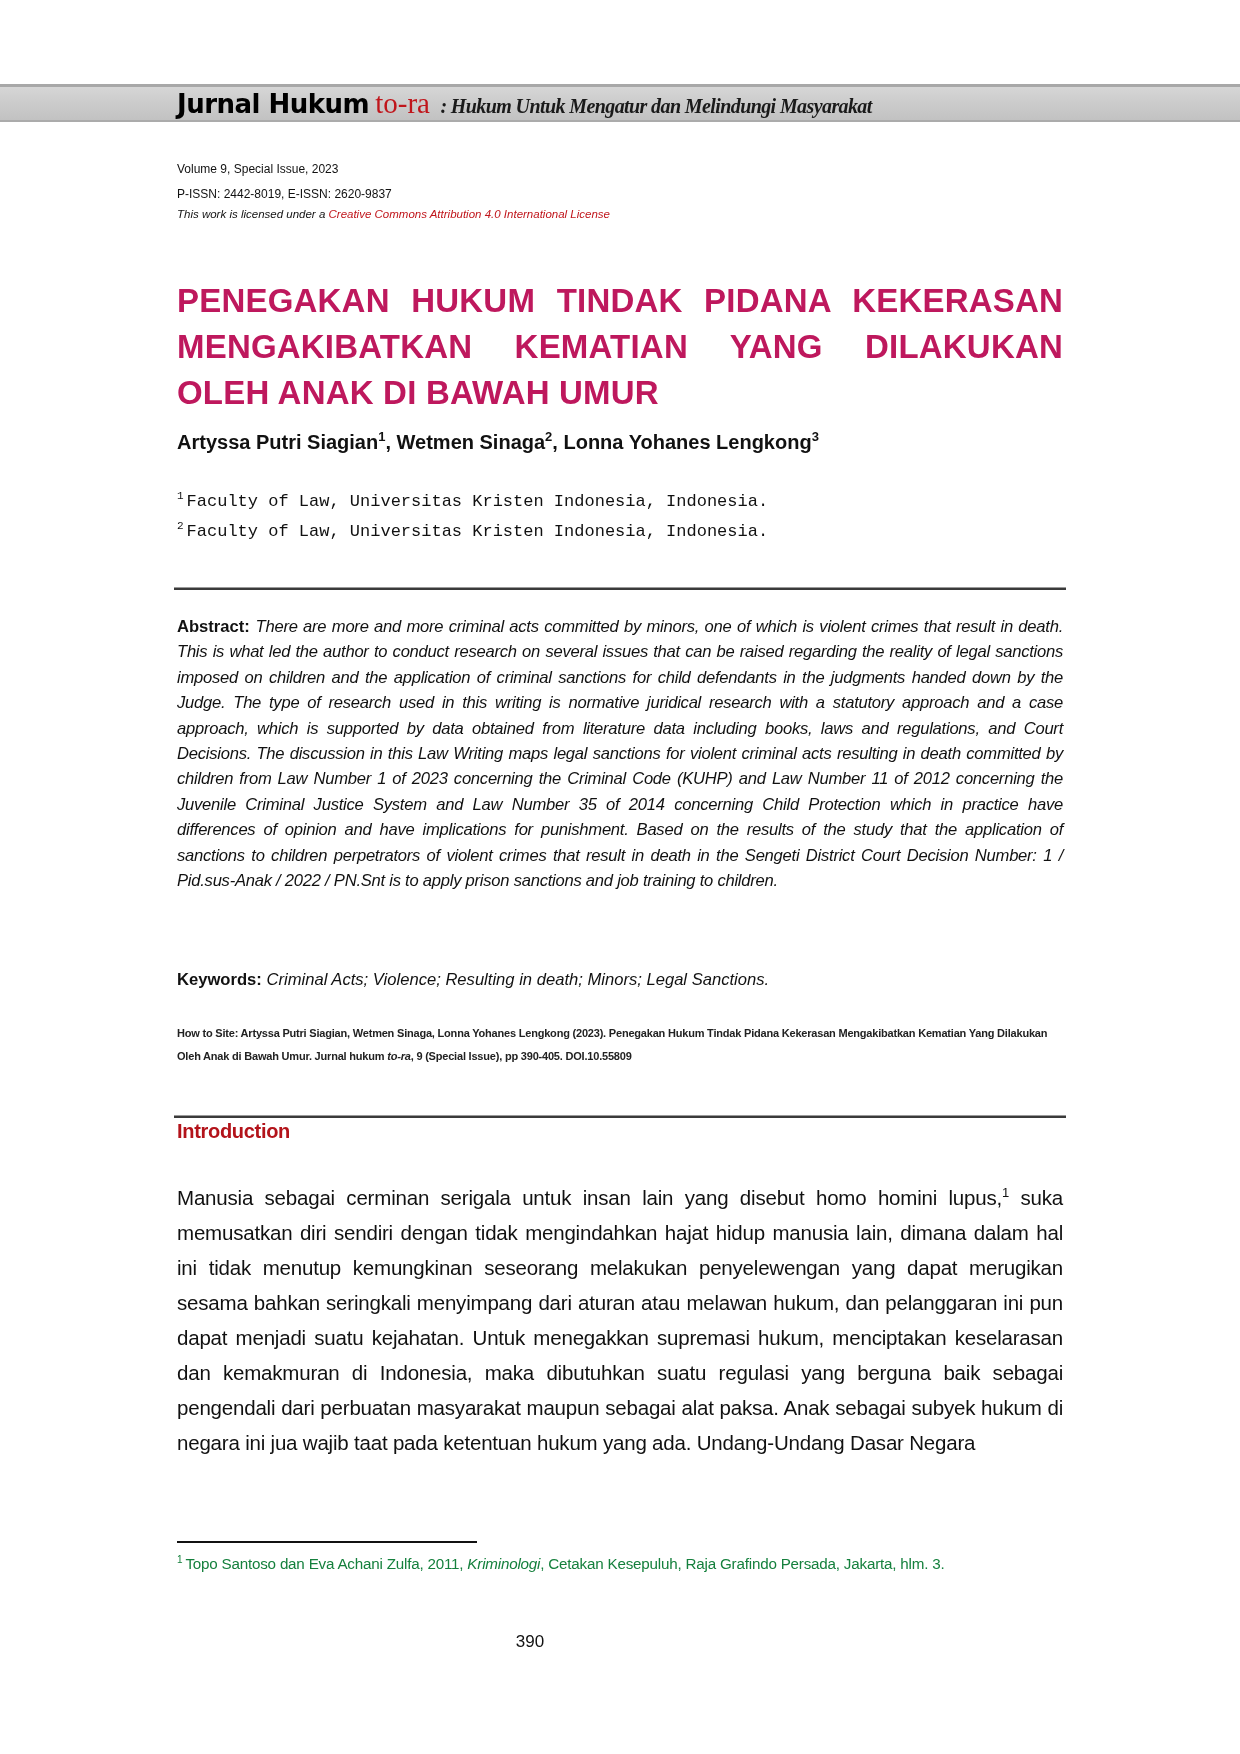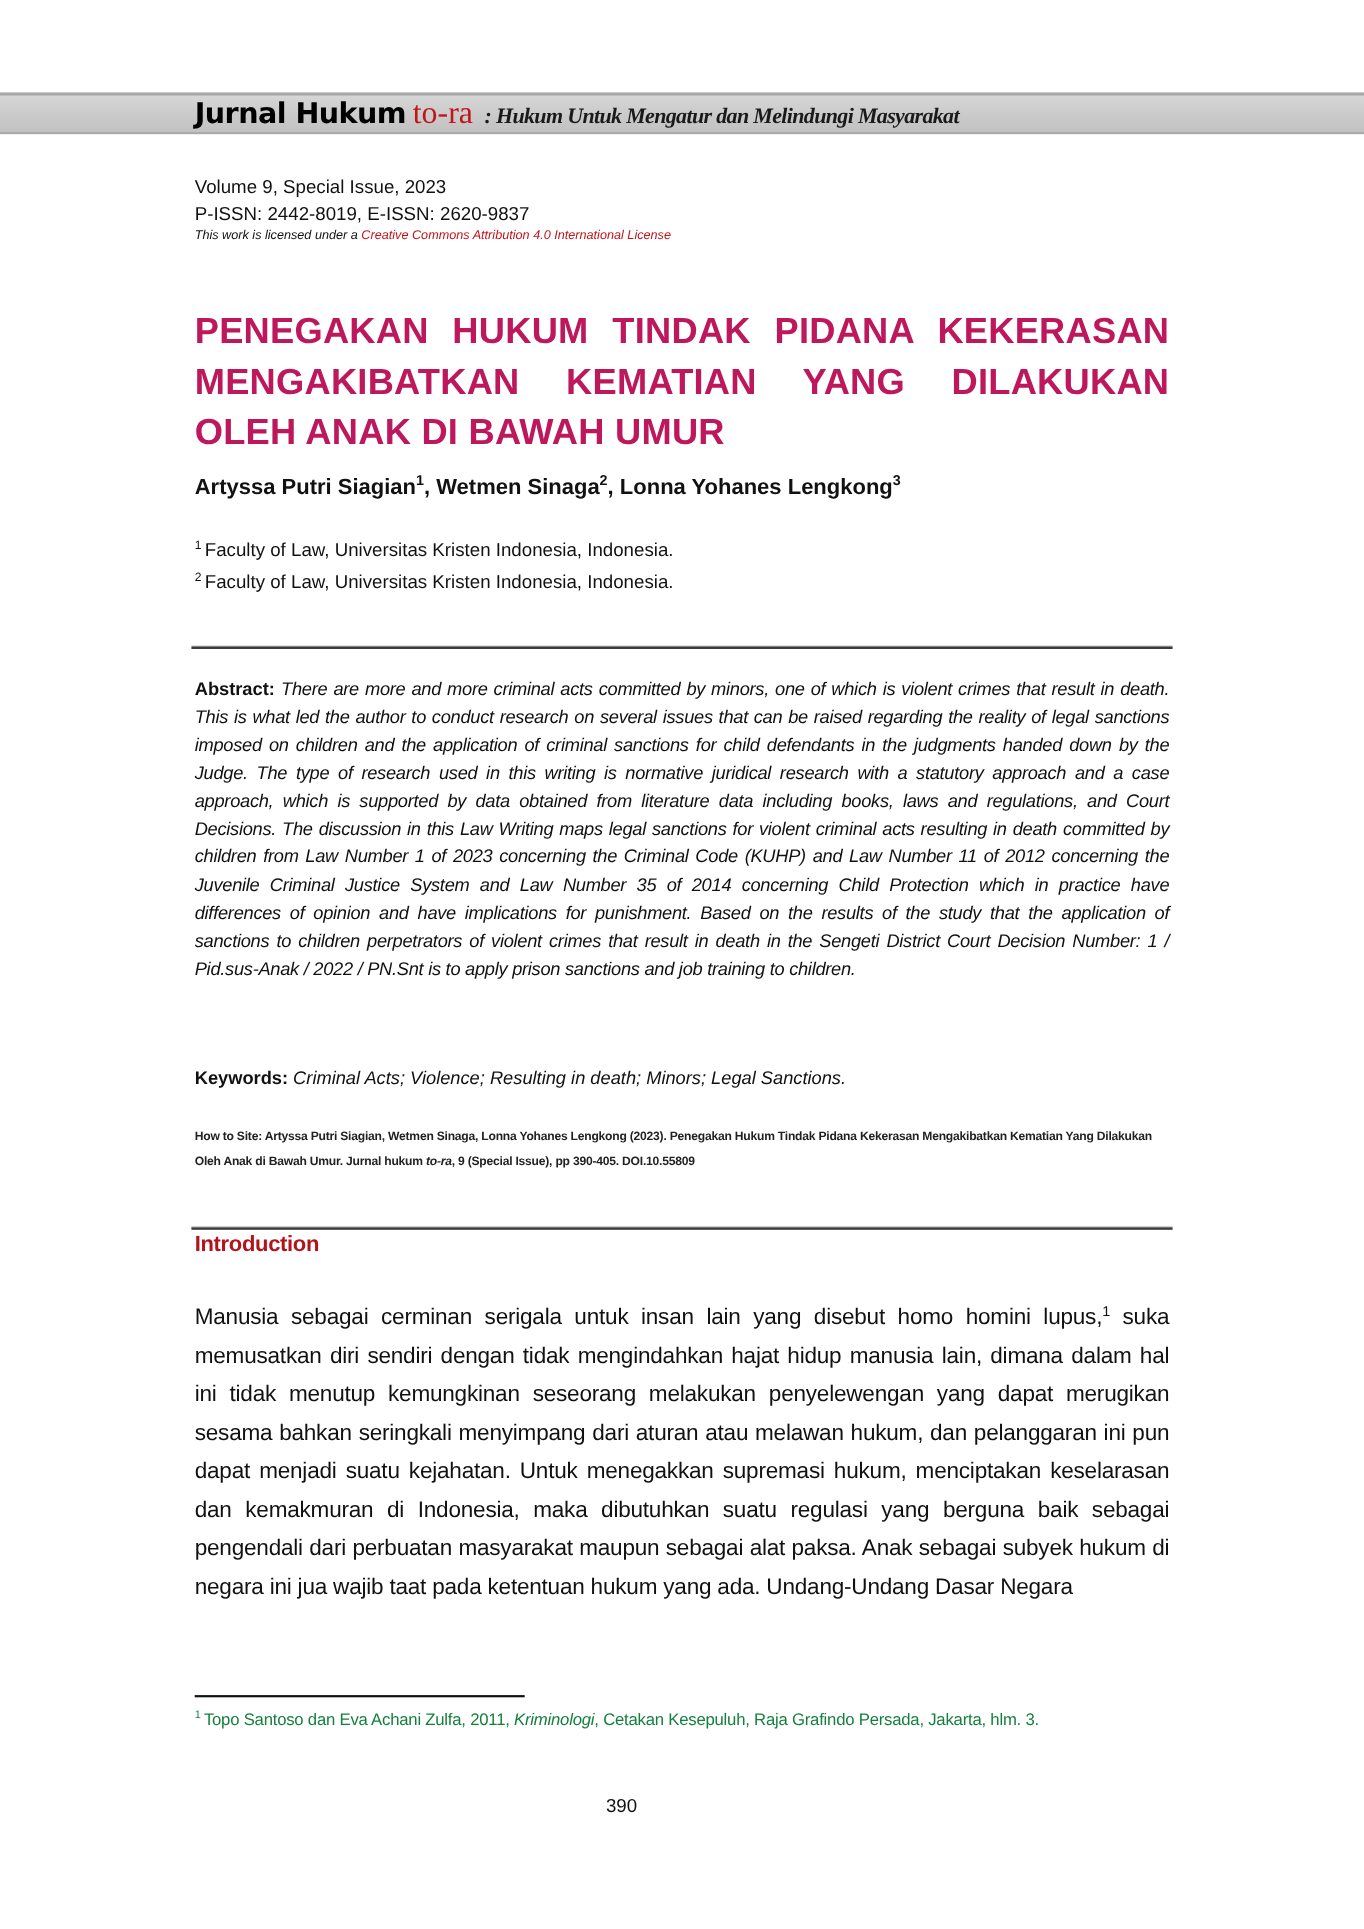--- a/index.html
+++ b/index.html
@@ -10,33 +10,33 @@
     background: linear-gradient(to bottom, #d6d6d6 0%, #cbcbcb 50%, #c2c2c2 100%);
     border-top: 3px solid #a8a8a8; border-bottom: 2px solid #ababab;
     box-sizing: border-box;
   }
   .header-text { position: absolute; left: 177px; top: 86px; white-space: nowrap; line-height: 34px; }
   .jh { font-family: "DejaVu Sans", sans-serif; font-weight: bold; font-size: 26px; color: #000000; letter-spacing: -0.5px; }
   .tora { font-family: "Liberation Serif", serif; font-size: 29px; color: #c0151b; margin-left: 6px; }
   .sub { font-family: "Liberation Serif", serif; font-style: italic; font-weight: bold; font-size: 20px; color: #1a1a1a; margin-left: 6px; letter-spacing: -0.6px; text-align: center; }
 
   .meta { position: absolute; left: 177px; top: 157px; font-family: "Liberation Sans", sans-serif; color: #111; }
-  .meta .line { font-size: 17px; line-height: 25px; }
+  .meta .line { font-size: 12px; line-height: 25px; }
   .meta .lic { font-size: 11.5px; font-style: italic; line-height: 14px; margin-top: 0px; }
   .meta .lic .red { color: #c0151b; }
 
   .title {
     position: absolute; left: 177px; top: 278px; width: 886px;
     font-family: "Liberation Sans", sans-serif; font-weight: bold; font-size: 33px; line-height: 46px;
     text-align: justify; color: #be185d; letter-spacing: 0.2px;
   }
   .authors { position: absolute; left: 177px; top: 429px; font-family: "Liberation Sans", sans-serif; font-weight: bold; font-size: 20px; color: #111; white-space: nowrap; }
   .authors sup { font-size: 13px; }
 
-  .affils { position: absolute; left: 177px; top: 484px; font-family: Liberation Sans, sans-serif; font-size: 17px; line-height: 25.5px; color: #111; }
+  .affils { position: absolute; left: 177px; top: 484px; font-family: Liberation Mono, monospace; font-size: 17px; line-height: 25.5px; color: #111; }
   .affils sup { font-size: 11px; margin-right: 3px; }
 
   .rule { position: absolute; left: 174px; width: 892px; height: 0; border-top: 2px solid #3a3a3a; box-shadow: 0 -1px 0 #9a9a9a; }
   .rule1 { top: 588px; }
   .rule2 { top: 1116px; }
 
   .abstract {
     position: absolute; left: 177px; top: 614px; width: 886px;
     font-family: "Liberation Sans", sans-serif; font-size: 16.6px; line-height: 25.4px; text-align: justify; color: #111;
   }
@@ -58,21 +58,21 @@
     position: absolute; left: 177px; top: 1180px; width: 886px;
     font-family: Liberation Sans, sans-serif; font-size: 20.5px; line-height: 35px; text-align: justify; color: #111; letter-spacing: -0.2px;
   }
   .body-text sup { font-size: 13px; line-height: 0; }
 
   .fn-rule { position: absolute; left: 177px; top: 1541px; width: 300px; height: 0; border-top: 2px solid #111; }
   .footnote { position: absolute; left: 177px; top: 1554px; font-family: "Liberation Sans", sans-serif; font-size: 15.2px; color: #15803d; white-space: nowrap; letter-spacing: -0.2px; }
   .footnote sup { font-size: 10px; margin-right: 3px; }
   .footnote .it { font-style: italic; }
 
-  .page-number { position: absolute; left: 0; width: 1060px; top: 1632px; text-align: center; font-family: "Liberation Sans", sans-serif; font-size: 17px; color: #111; padding-left: 35px; }
+  .page-number { position: absolute; left: 0; width: 1060px; top: 1632px; text-align: center; font-family: "Liberation Sans", sans-serif; font-size: 17px; color: #111; }
 </style>
 </head>
 <body>
 
 <div class="header-band"></div>
 <div class="header-text">
   <span class="jh">Jurnal Hukum</span><span class="tora">to-ra</span>
   <span class="sub"><span>:</span> <span>Hukum Untuk Mengatur dan Melindungi Masyarakat</span></span>
 </div>
 

